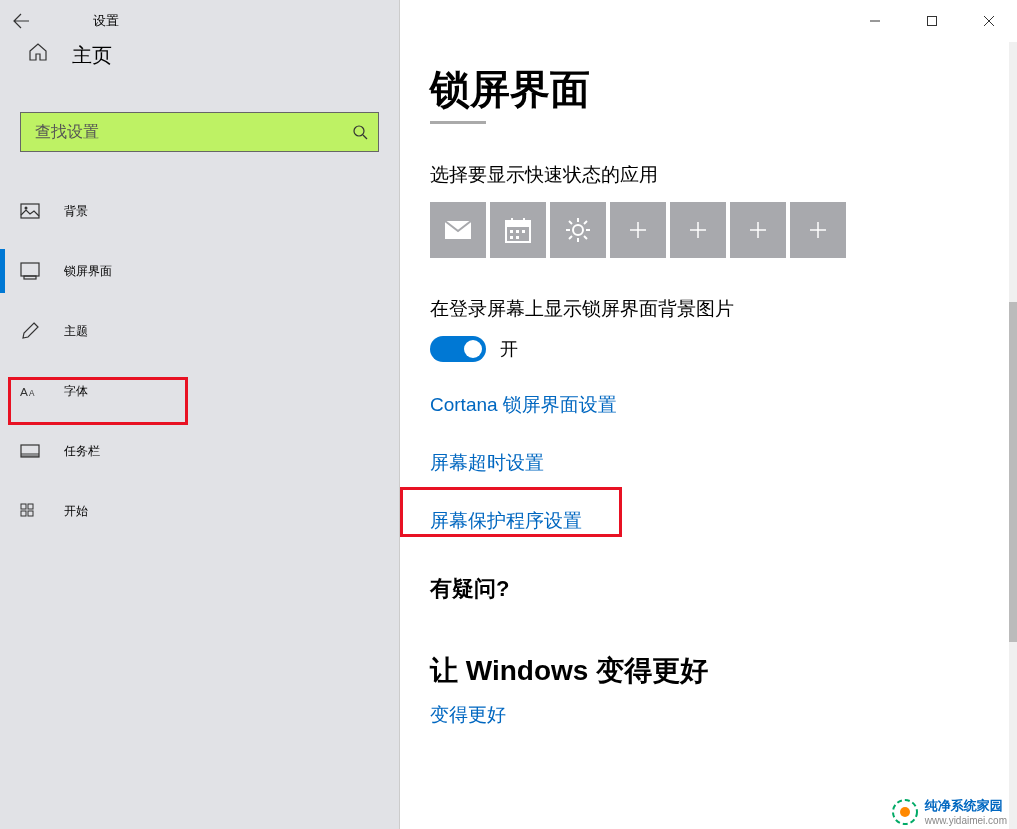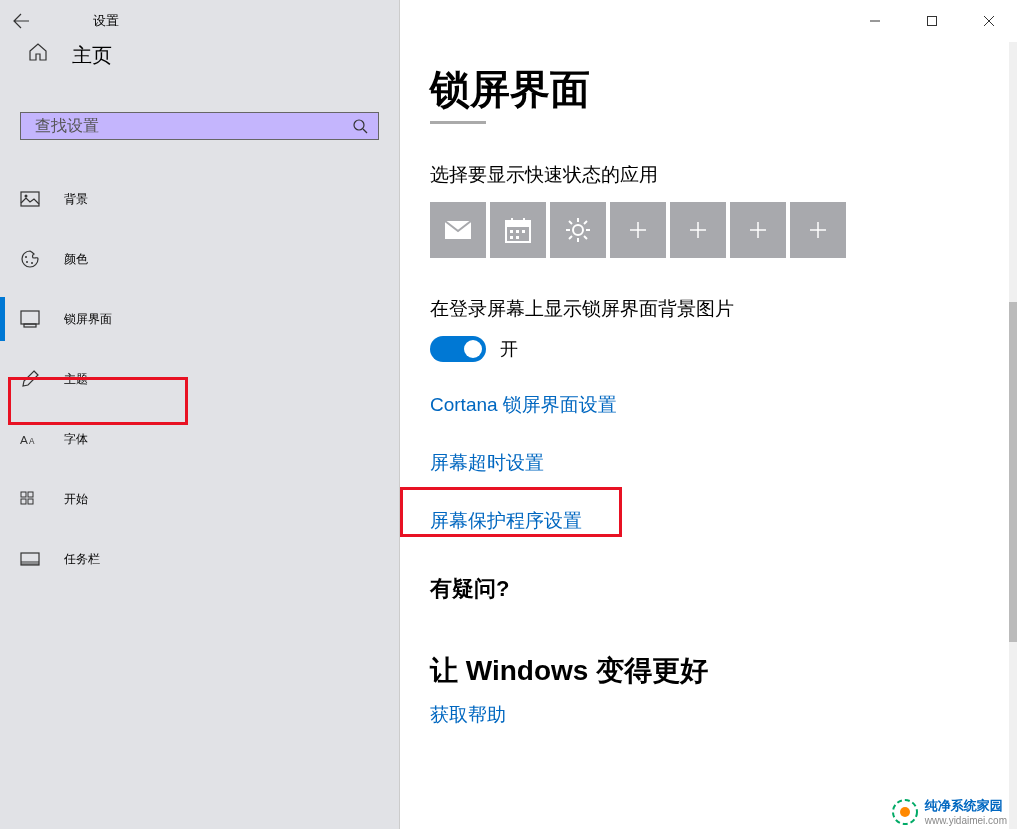--- a/index.html
+++ b/index.html
@@ -69,25 +69,25 @@
       width: 20px;
       height: 20px;
       margin-right: 24px;
     }
     .home-label {
       font-size: 20px;
       font-weight: 400;
     }
     .search-box {
       margin: 2px 20px 0 20px;
-      height: 28px;
+      height: 40px;
       border: 1px solid #666;
       display: flex;
       align-items: center;
-      background: #c4b5fd;
+      background: #bef264;
       justify-content: center;
     }
     .search-input {
       flex: 1;
       border: none;
       background: transparent;
       padding: 0 14px;
       font-size: 16px;
       outline: none;
       color: #555;
@@ -327,31 +327,20 @@
     <div class="nav-item">
       <span class="nav-icon">
         <svg width="20" height="16" viewBox="0 0 20 16">
             <rect x="1" y="1" width="18" height="14" stroke="#333" stroke-width="1.2" fill="none"></rect>
             <circle cx="6" cy="5" r="1.5" fill="#333"></circle>
             <path d="M1 12 L6 7 L10 11 L14 8 L19 13" stroke="#333" stroke-width="1.2" fill="none"></path>
           </svg>
       </span>
       <span class="nav-label">背景</span>
     </div>
-    <div class="nav-item">
-      <span class="nav-icon">
-        <svg width="20" height="20" viewBox="0 0 20 20">
-            <path d="M10 2 A8 8 0 1 0 18 10 C18 8 16 9 14 9 C12 9 12 6 14 5 C12 3 10 2 10 2 Z" stroke="#333" stroke-width="1.2" fill="none"></path>
-            <circle cx="6" cy="8" r="1" fill="#333"></circle>
-            <circle cx="7" cy="13" r="1" fill="#333"></circle>
-            <circle cx="12" cy="14" r="1" fill="#333"></circle>
-          </svg>
-      </span>
-      <span class="nav-label">颜色</span>
-    </div>
     <div class="nav-item active">
       <span class="nav-icon">
         <svg width="20" height="18" viewBox="0 0 20 18">
             <rect x="1" y="1" width="18" height="13" stroke="#333" stroke-width="1.2" fill="none"></rect>
             <rect x="4" y="14" width="12" height="3" stroke="#333" stroke-width="1.2" fill="none"></rect>
           </svg>
       </span>
       <span class="nav-label">锁屏界面</span>
     </div>
     <div class="nav-item">
@@ -363,40 +352,40 @@
       <span class="nav-label">主题</span>
     </div>
     <div class="nav-item">
       <span class="nav-icon">
         <svg width="20" height="18" viewBox="0 0 22 18">
             <text x="0" y="14" font-size="13" fill="#333" font-family="serif">A</text>
             <text x="10" y="14" font-size="9" fill="#333" font-family="serif">A</text>
           </svg>
       </span>
       <span class="nav-label">字体</span>
+    </div>
+    <div class="nav-item">
+      <span class="nav-icon">
+        <svg width="20" height="14" viewBox="0 0 20 14">
+            <rect x="1" y="1" width="18" height="12" stroke="#333" stroke-width="1.2" fill="none"></rect>
+            <rect x="1" y="9" width="18" height="4" fill="#333" opacity="0.5"></rect>
+          </svg>
+      </span>
+      <span class="nav-label">任务栏</span>
     </div>
     <div class="nav-item">
       <span class="nav-icon">
         <svg width="20" height="16" viewBox="0 0 20 16">
             <rect x="1" y="1" width="5" height="5" stroke="#333" stroke-width="1" fill="none"></rect>
             <rect x="8" y="1" width="5" height="5" stroke="#333" stroke-width="1" fill="none"></rect>
             <rect x="1" y="8" width="5" height="5" stroke="#333" stroke-width="1" fill="none"></rect>
             <rect x="8" y="8" width="5" height="5" stroke="#333" stroke-width="1" fill="none"></rect>
           </svg>
       </span>
       <span class="nav-label">开始</span>
-    </div>
-    <div class="nav-item">
-      <span class="nav-icon">
-        <svg width="20" height="14" viewBox="0 0 20 14">
-            <rect x="1" y="1" width="18" height="12" stroke="#333" stroke-width="1.2" fill="none"></rect>
-            <rect x="1" y="9" width="18" height="4" fill="#333" opacity="0.5"></rect>
-          </svg>
-      </span>
-      <span class="nav-label">任务栏</span>
     </div>
   </div>
 </div>
 
 <div class="highlight-box-sidebar highlight-nav"></div>
 
 <div class="main">
   <div class="main-content">
     <h1 class="main-title">锁屏界面</h1>
     <div class="title-underline"></div>
@@ -478,21 +467,21 @@
       <span class="link">屏幕超时设置</span>
     </div>
     <div class="link-block" style="margin-top:22px;">
       <span class="link">屏幕保护程序设置</span>
     </div>
 
     <div class="sub-heading">有疑问?</div>
 
     <div class="big-heading">让 Windows 变得更好</div>
     <div class="link-block">
-      <span class="link">获取帮助</span>
+      <span class="link">变得更好</span>
     </div>
 
     <div class="highlight-link"></div>
   </div>
 </div>
 
 <div class="window-controls">
   <div class="win-ctrl">
     <svg width="12" height="12" viewBox="0 0 12 12">
         <line x1="1" y1="6" x2="11" y2="6" stroke="#333" stroke-width="1"></line>

